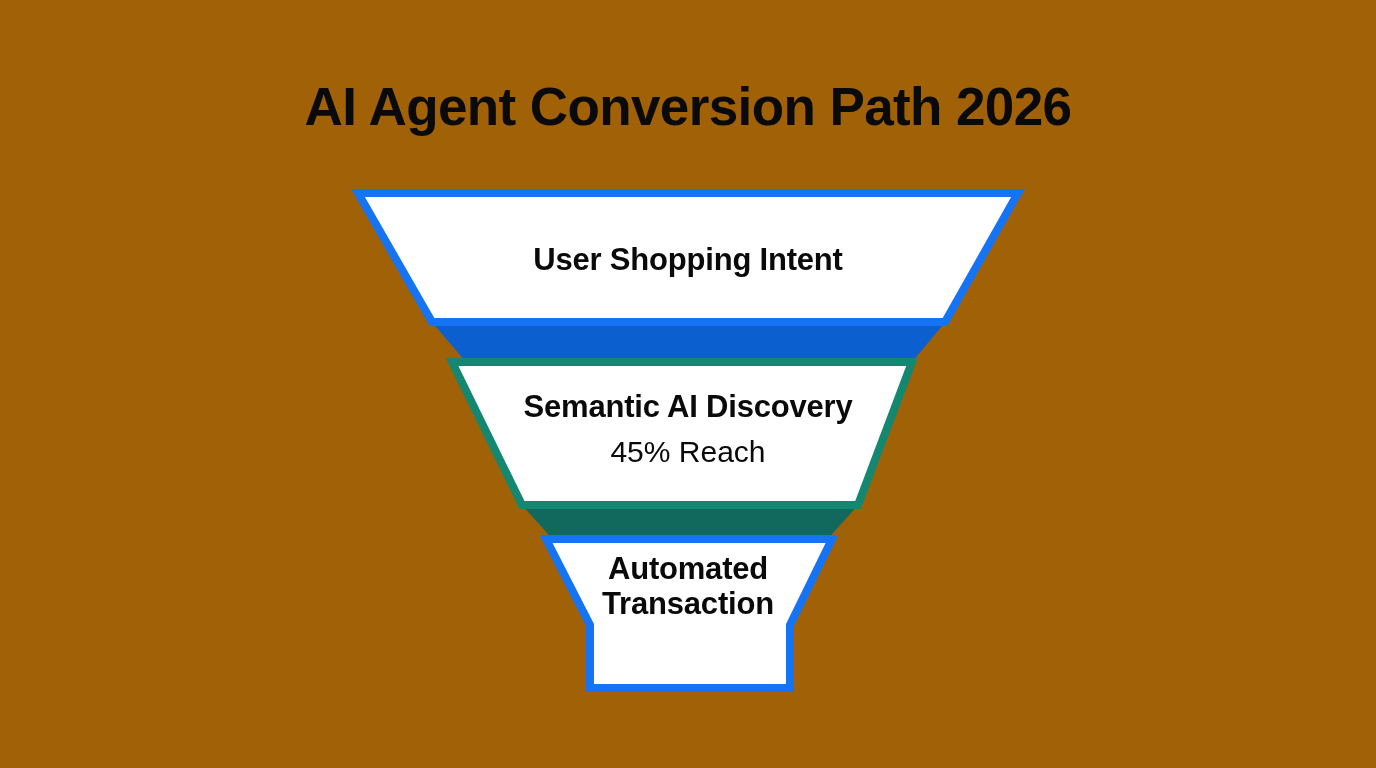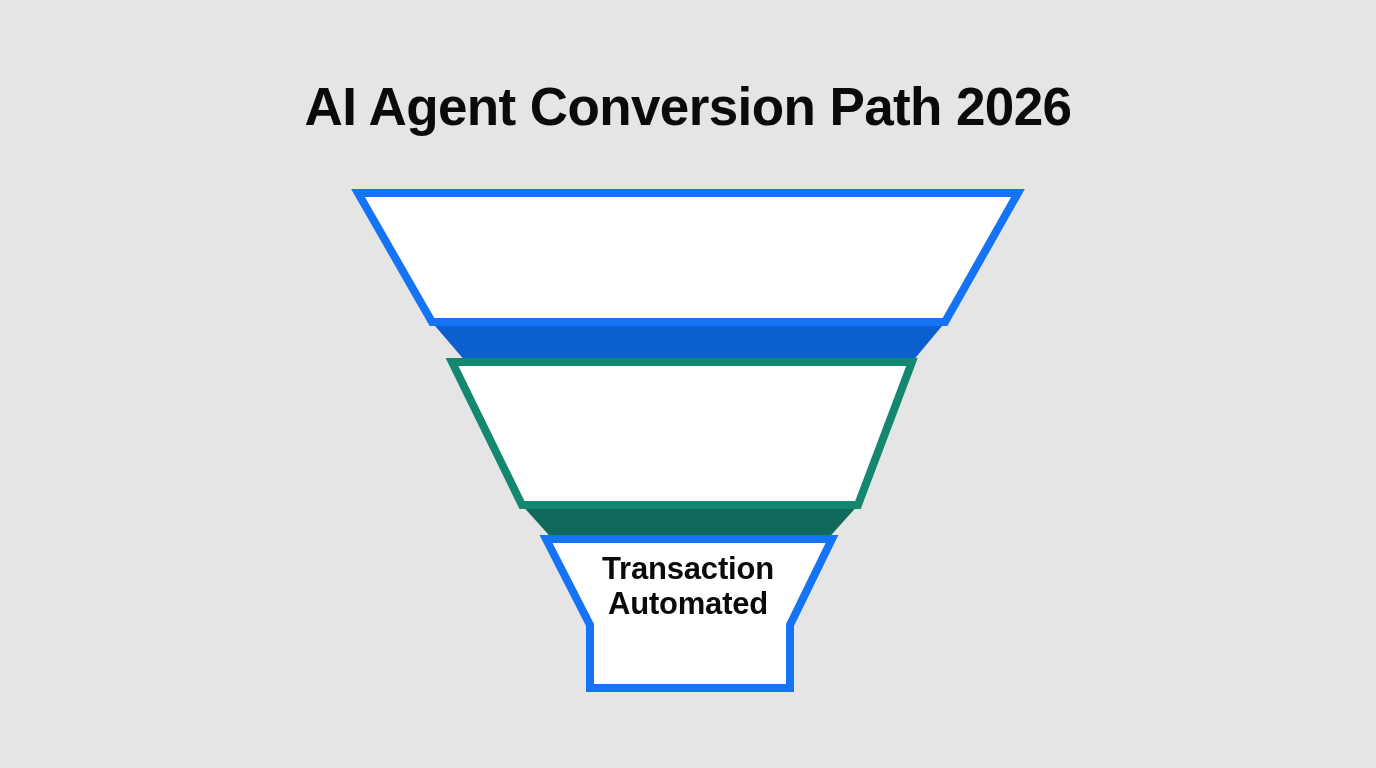--- a/index.html
+++ b/index.html
@@ -10,21 +10,21 @@
     width: 1376px;
     height: 768px;
     background: #ffffff;
     font-family: "Liberation Sans", sans-serif;
     overflow: hidden;
   }
   #canvas {
     position: relative;
     width: 1376px;
     height: 768px;
-    background: #e5e5e5;
+    background: #a16207;
   }
   #chart-title {
     position: absolute;
     left: 0;
     top: 78px;
     width: 1376px;
     text-align: center;
     font-size: 53px;
     font-weight: 700;
     letter-spacing: -0.6px;
@@ -95,20 +95,27 @@
     <polygon points="520,503 860,503 824,543 556,543" fill="#10695c"></polygon>
     <polygon points="520,503 860,503 857,509 523,509" fill="#13876f"></polygon>
 
     <polygon points="358,193 1018,193 945,322 432,322" fill="#ffffff" stroke="#1574f5" stroke-width="8" stroke-linejoin="miter"></polygon>
 
     <polygon points="452,362 912,362 858,505 522,505" fill="#ffffff" stroke="#13876f" stroke-width="8" stroke-linejoin="miter"></polygon>
 
     <polygon points="546,539 832,539 790,625 790,688 590,688 590,625" fill="#ffffff" stroke="#1574f5" stroke-width="8" stroke-linejoin="miter"></polygon>
   </svg>
 
+  <div class="stage-label" id="stage-1-label">
+    <div class="stage-title">User Shopping Intent</div>
+  </div>
 
+  <div class="stage-label" id="stage-2-label">
+    <div class="stage-title">Semantic AI Discovery</div>
+    <div class="stage-metric">45% Reach</div>
+  </div>
 
   <div class="stage-label" id="stage-3-label">
+    <div class="stage-title wrap">Automated</div>
     <div class="stage-title wrap">Transaction</div>
-    <div class="stage-title wrap">Automated</div>
   </div>
 
 </div>
 
 </body></html>

